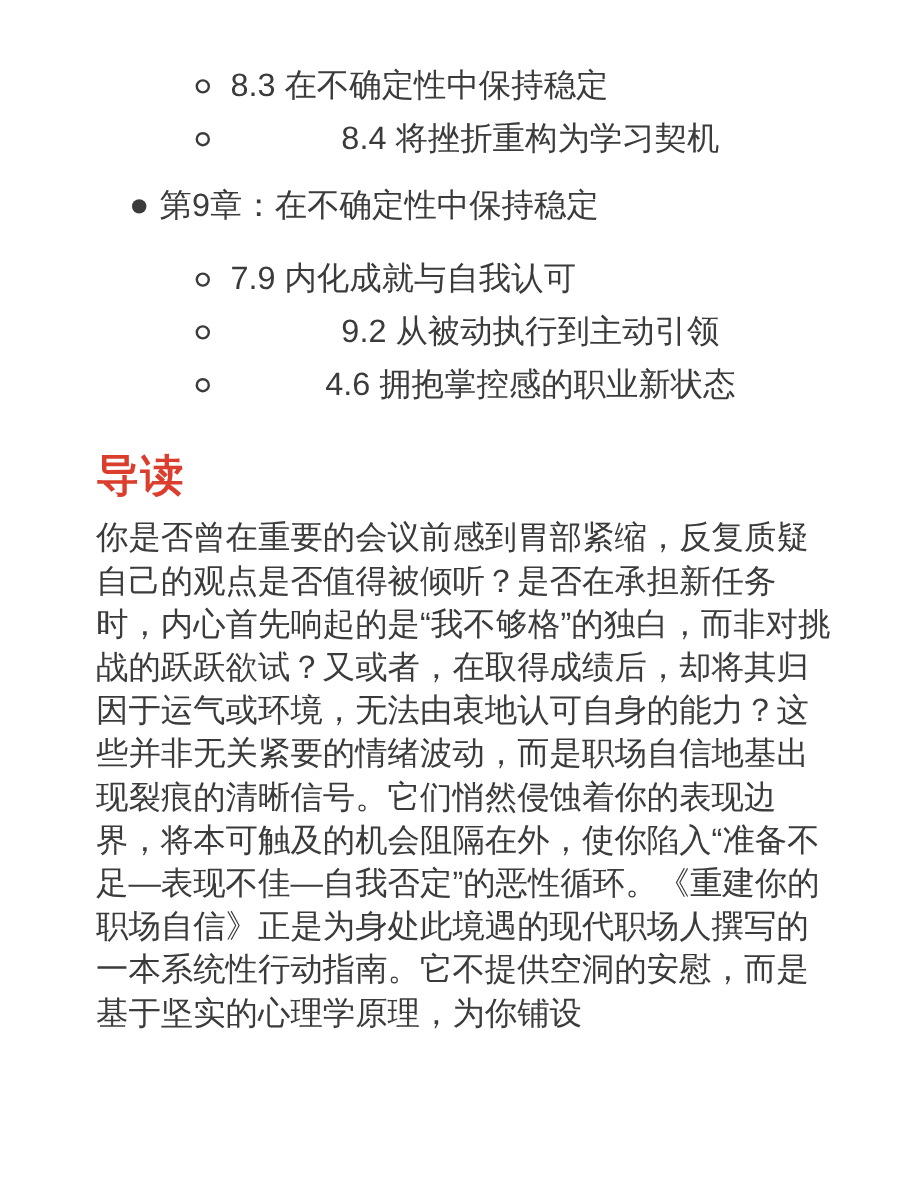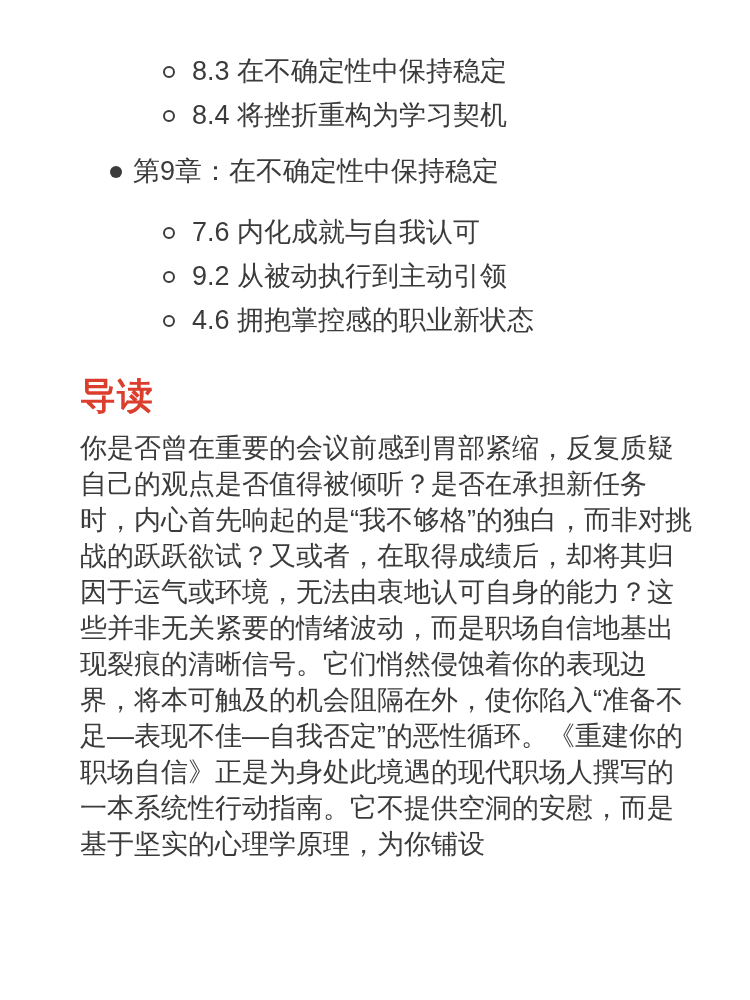--- a/index.html
+++ b/index.html
@@ -40,20 +40,21 @@
     padding-left: 53px;
   }
   ul.sub-nested {
     list-style: none;
     margin: 21px 0 0 0;
     padding-left: 59px;
   }
   ul.sub-nested li + li,
   ul.sub-first li + li {
     margin-top: 4px;
+    text-align: center;
   }
   .bullet {
     position: absolute;
     top: 15px;
     display: block;
   }
   .bullet.circle {
     left: -29px;
     width: 8px;
     height: 8px;
@@ -115,21 +116,21 @@
       </li>
     </ul>
 
     <ul class="toc top-list">
       <li>
         <span class="bullet disc"></span>
         <span>第9章：在不确定性中保持稳定</span>
         <ul class="sub-nested">
           <li>
             <span class="bullet circle"></span>
-            <span>7.6 内化成就与自我认可</span>
+            <span>7.9 内化成就与自我认可</span>
           </li>
           <li>
             <span class="bullet circle"></span>
             <span>9.2 从被动执行到主动引领</span>
           </li>
           <li>
             <span class="bullet circle"></span>
             <span>4.6 拥抱掌控感的职业新状态</span>
           </li>
         </ul>

